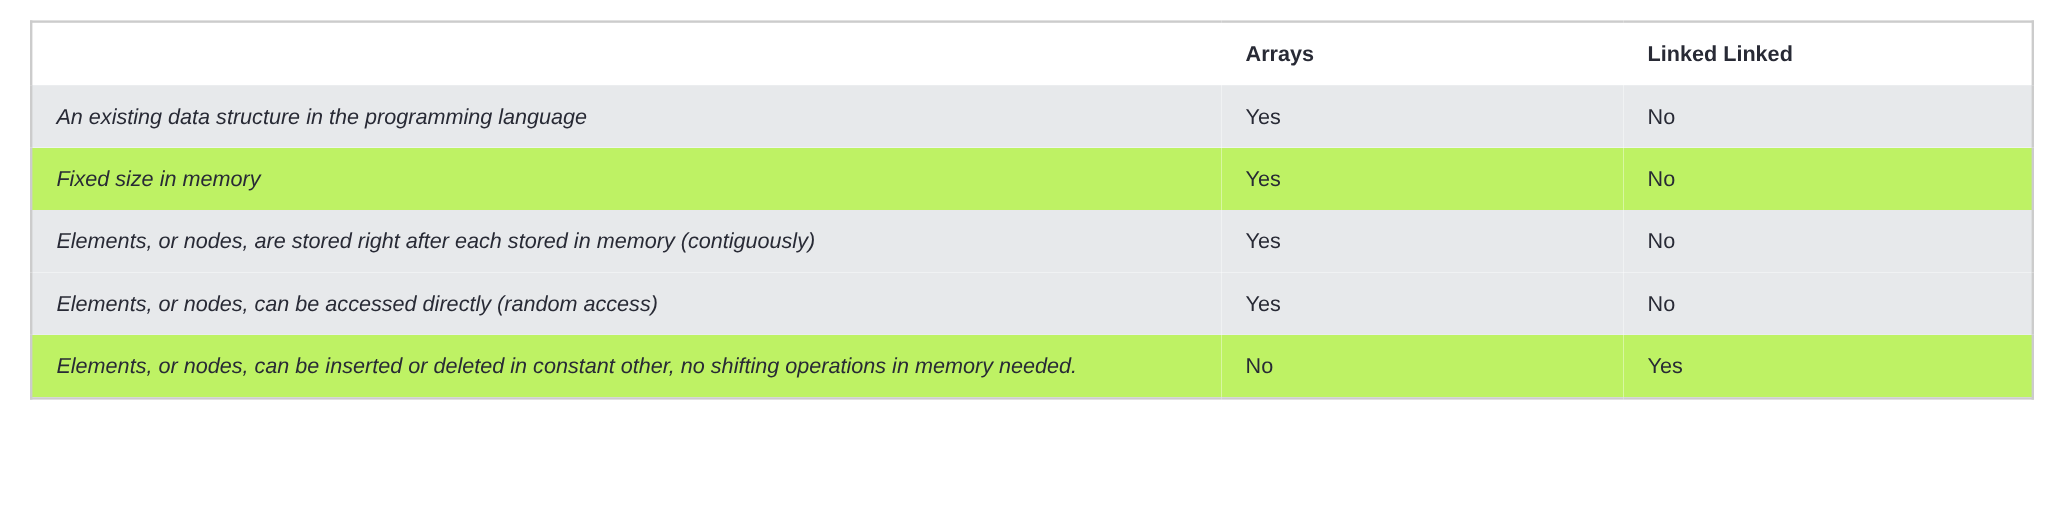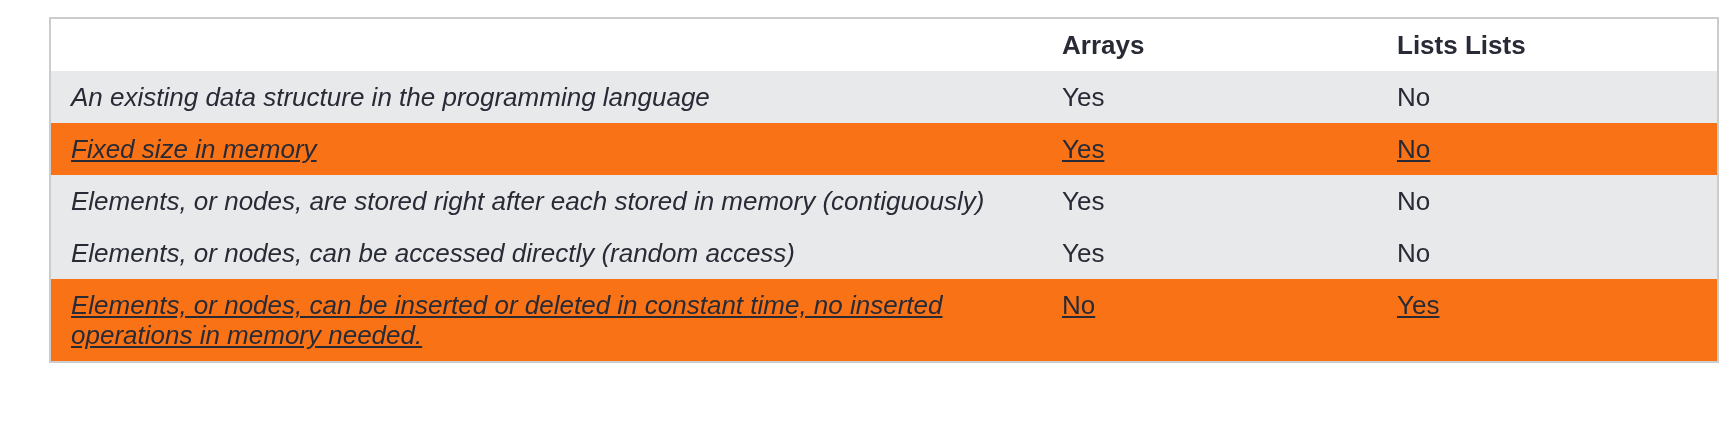--- a/index.html
+++ b/index.html
@@ -12,59 +12,58 @@
     font-family: "Liberation Sans", "DejaVu Sans", sans-serif;
   }
   .table-wrap {
     margin: 17px 29px 22px 25px;
   }
   table.comparison {
     border-collapse: collapse;
     table-layout: fixed;
     width: 1668px;
     border: 2px solid #cccccc;
-    font-size: 26px;
+    font-size: 18px;
     line-height: 30px;
     color: #282a35;
-    margin-left: 24px;
   }
   col.c-feature { width: 992px; }
   col.c-arrays  { width: 335px; }
   col.c-linked  { width: 341px; }
   th, td {
     text-align: left;
     vertical-align: top;
     padding: 11px 20px;
     overflow: hidden;
   }
   thead th {
     font-weight: bold;
     background: #ffffff;
   }
   tbody tr.striped { background: #e7e9eb; padding-left: 35px; }
-  tbody tr.plain   { background: #f97316; text-decoration: underline; }
+  tbody tr.plain   { background: #bef264; }
   td.feature { font-style: italic; }
   td.value   { font-style: normal; }
   .line { display: block; }
 </style>
 </head>
 <body>
 
 <div class="table-wrap">
   <table class="comparison">
     <colgroup>
       <col class="c-feature">
       <col class="c-arrays">
       <col class="c-linked">
     </colgroup>
     <thead>
       <tr>
         <th></th>
         <th>Arrays</th>
-        <th>Lists Lists</th>
+        <th>Linked Linked</th>
       </tr>
     </thead>
     <tbody>
       <tr class="striped">
         <td class="feature">An existing data structure in the programming language</td>
         <td class="value">Yes</td>
         <td class="value">No</td>
       </tr>
       <tr class="plain">
         <td class="feature">Fixed size in memory</td>
@@ -75,19 +74,19 @@
         <td class="feature">Elements, or nodes, are stored right after each stored in memory (contiguously)</td>
         <td class="value">Yes</td>
         <td class="value">No</td>
       </tr>
       <tr class="striped">
         <td class="feature">Elements, or nodes, can be accessed directly (random access)</td>
         <td class="value">Yes</td>
         <td class="value">No</td>
       </tr>
       <tr class="plain">
-        <td class="feature">Elements, or nodes, can be inserted or deleted in constant time, no inserted operations in memory needed.</td>
+        <td class="feature">Elements, or nodes, can be inserted or deleted in constant other, no shifting operations in memory needed.</td>
         <td class="value">No</td>
         <td class="value">Yes</td>
       </tr>
     </tbody>
   </table>
 </div>
 
 </body></html>

